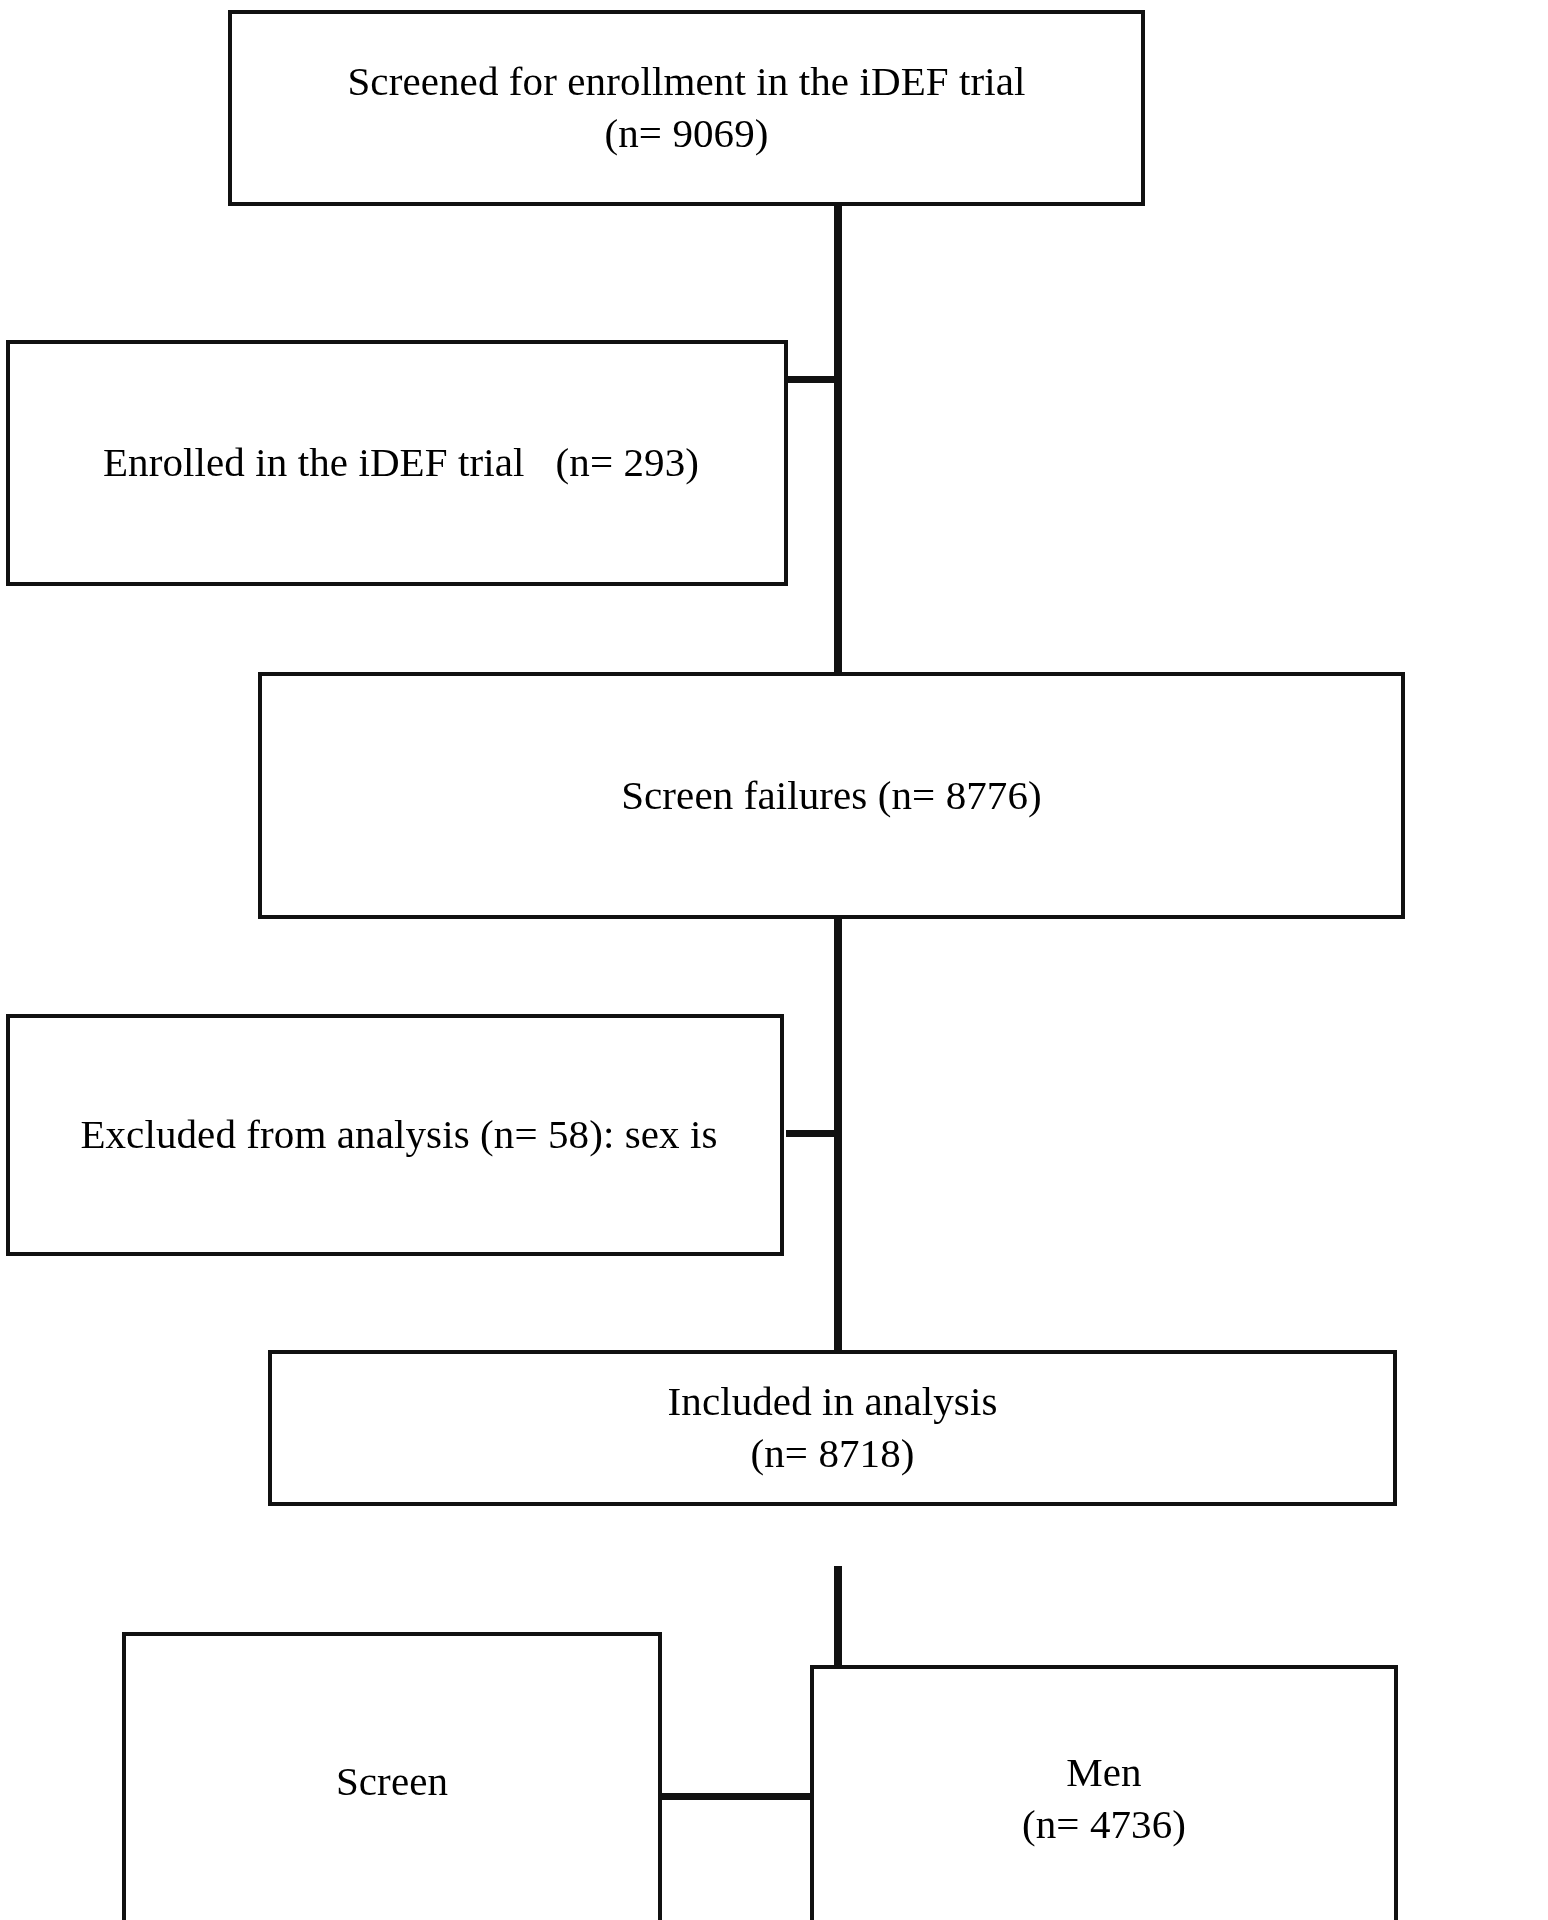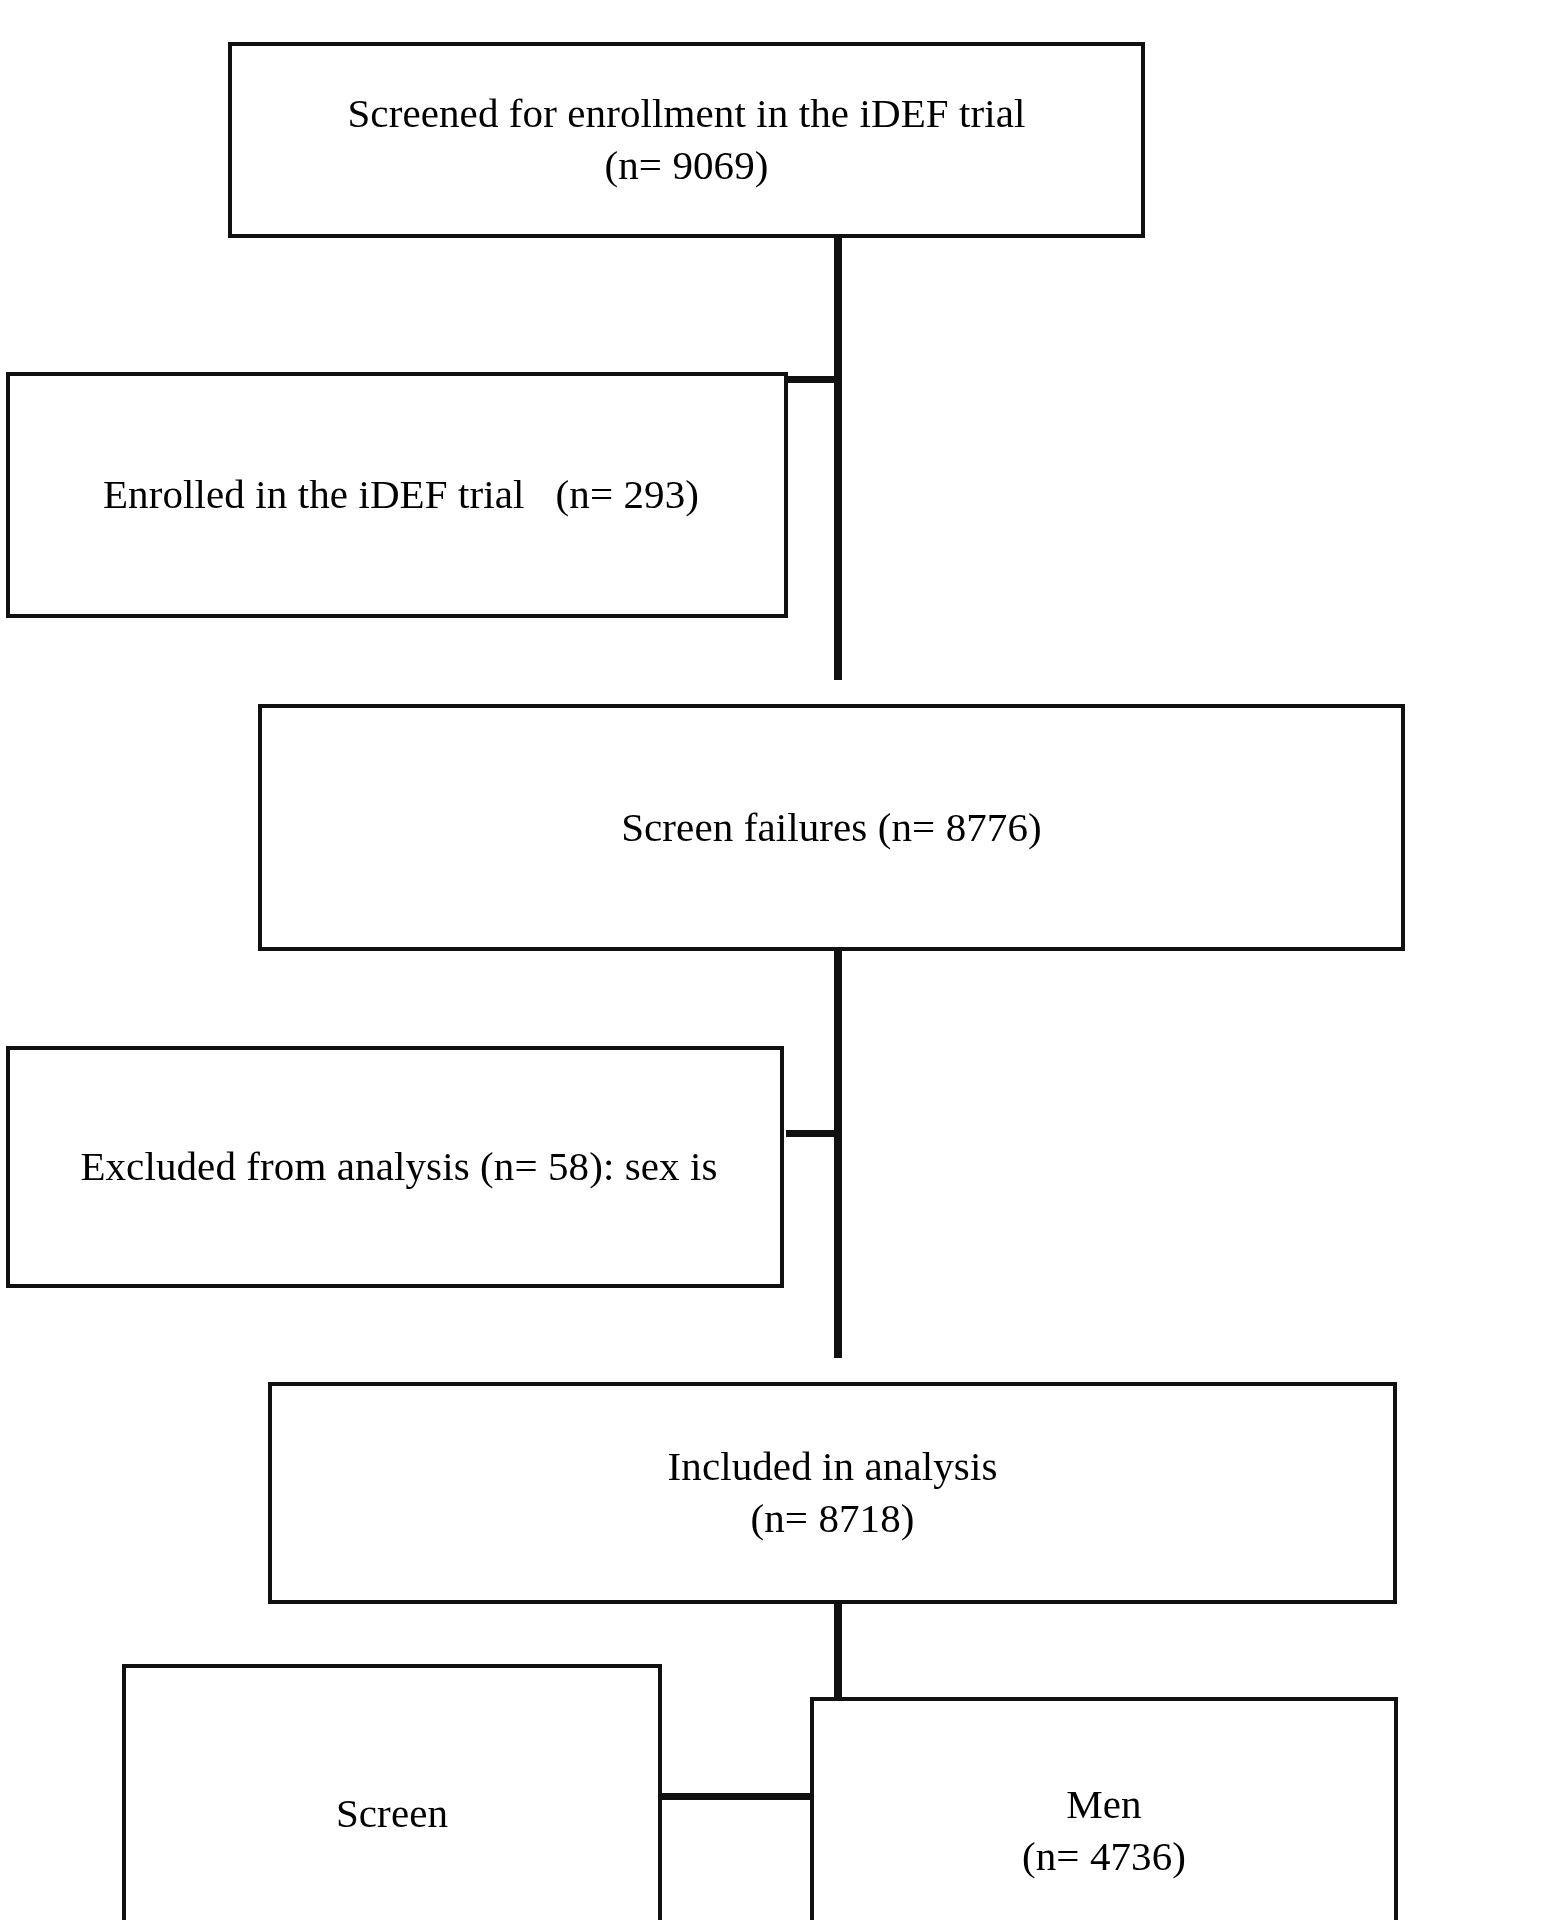--- a/index.html
+++ b/index.html
@@ -19,21 +19,20 @@
   }
   .node {
     position: absolute;
     box-sizing: border-box;
     border: 4px solid #111111;
     background: #ffffff;
     display: flex;
     flex-direction: column;
     justify-content: center;
     z-index: 2;
-    margin-top: 32px;
   }
   .node .line {
     display: block;
     font-size: 41px;
     line-height: 1.26;
     letter-spacing: 0.1px;
     white-space: pre-wrap;
   }
   .node.center .line {
     text-align: center;
@@ -48,21 +47,21 @@
   .connector {
     position: absolute;
     background: #111111;
     z-index: 1;
   }
   
   #node-screened   { left: 228px;  top: 10px;   width: 917px;  height: 196px; }
   #node-enrolled   { left: 6px;    top: 340px;  width: 782px;  height: 246px; }
   #node-failures   { left: 258px;  top: 672px;  width: 1147px; height: 247px; }
   #node-excluded   { left: 6px;    top: 1014px; width: 778px;  height: 242px; }
-  #node-included   { left: 268px;  top: 1350px; width: 1129px; height: 222px; }
+  #node-included   { left: 268px;  top: 1350px; width: 1129px; height: 156px; }
   #node-women      { left: 122px;  top: 1632px; width: 540px;  height: 300px; }
   #node-men        { left: 810px;  top: 1665px; width: 588px;  height: 267px; }
 
   
   #conn-v1  { left: 834px; top: 200px;  width: 8px;  height: 480px; }   
   #conn-h1  { left: 782px; top: 376px;  width: 56px; height: 7px; }     
   #conn-v2  { left: 834px; top: 912px;  width: 8px;  height: 446px; }   
   #conn-h2  { left: 786px; top: 1130px; width: 52px; height: 7px; }     
   #conn-v3  { left: 834px; top: 1566px; width: 8px;  height: 360px; }   
   #conn-h3  { left: 656px; top: 1793px; width: 182px;height: 7px; }     

